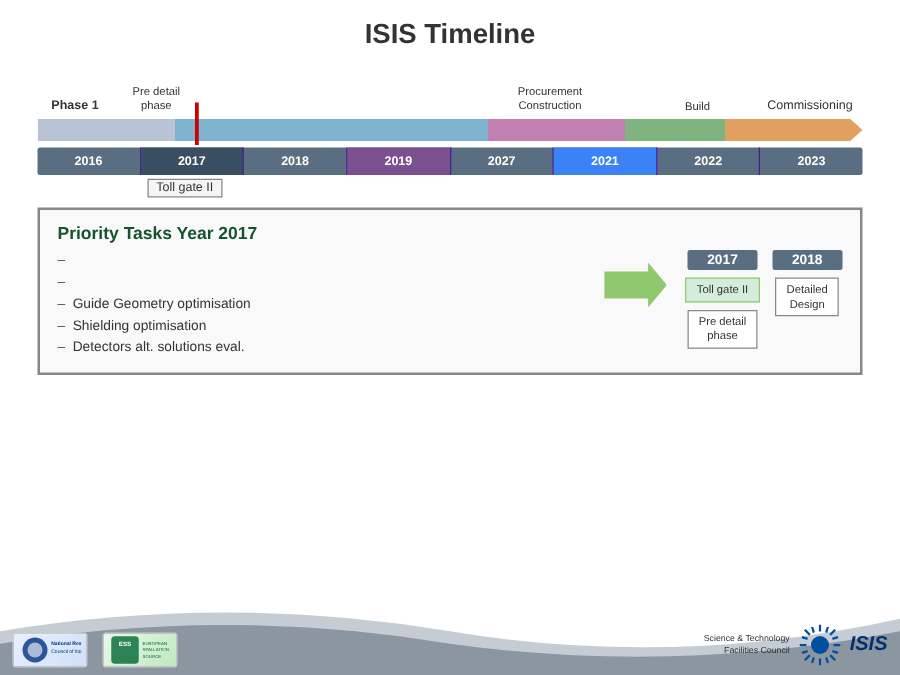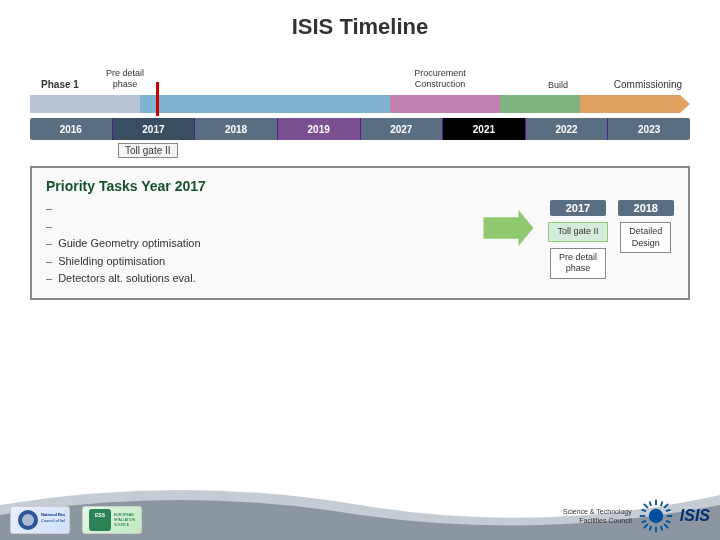--- a/index.html
+++ b/index.html
@@ -171,21 +171,21 @@
       justify-content: center;
       font-size: 10px;
       font-weight: bold;
       color: #fff;
       border-right: 1px solid #4c1d95;
     }
 
     .year-cell:last-child { border-right: none; }
     .year-cell.highlight-2017 { background: #3a4e62; }
     .year-cell.highlight-2019 { background: #7a5090; }
-    .year-cell.highlight-2021 { background: #000000; }
+    .year-cell.highlight-2021 { background: #3b82f6; }
 
     
     .toll-gate-label {
       position: relative;
       margin-top: 2px;
       margin-left: 88px;
       display: inline-block;
       font-size: 10px;
       color: #333;
       border: 1px solid #888;

